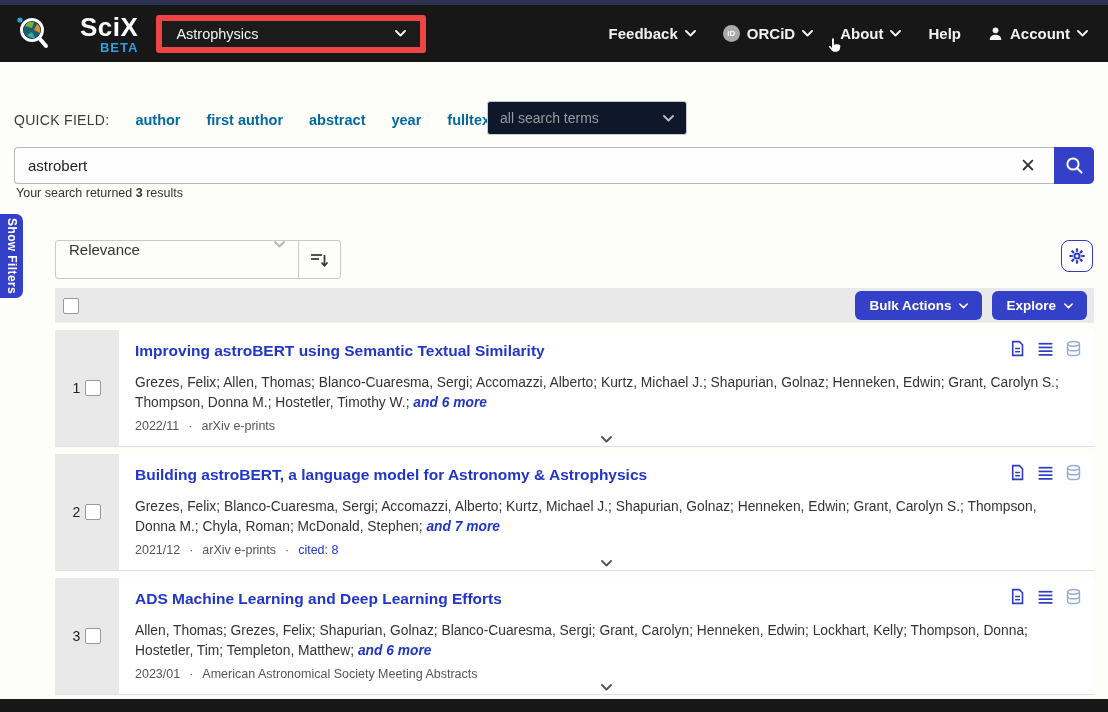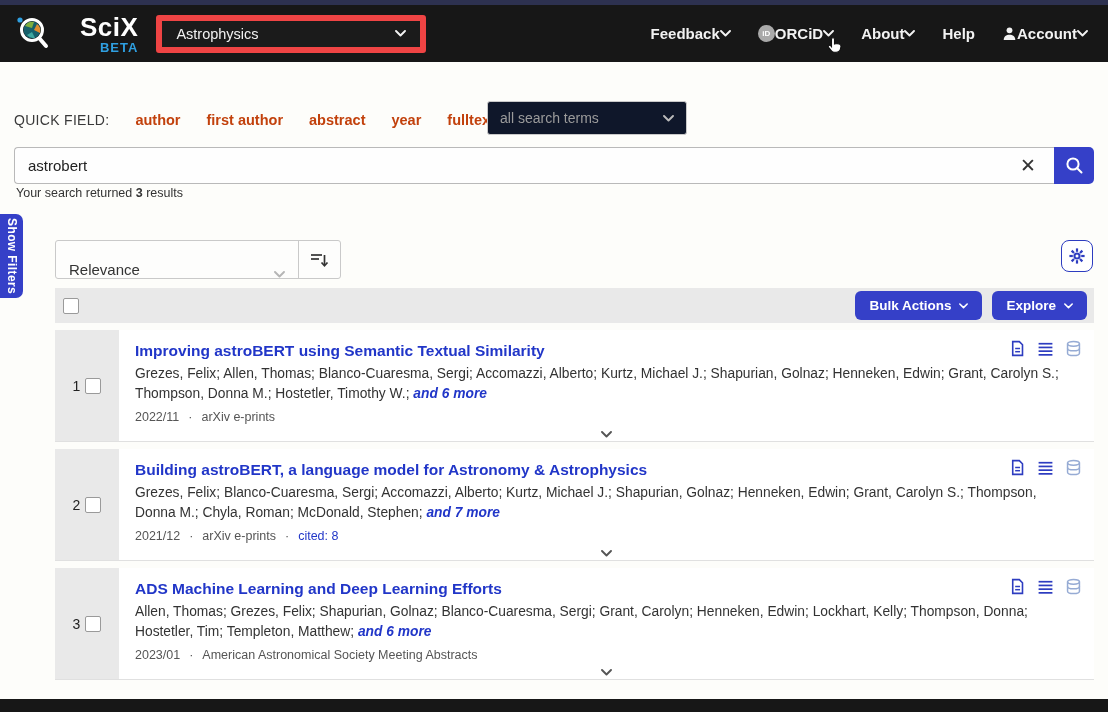--- a/index.html
+++ b/index.html
@@ -12,30 +12,30 @@
   .navbar { position:absolute; left:0; top:5px; width:100%; height:57px; background:#171717;
             display:flex; align-items:center; }
   .brand { display:flex; align-items:center; gap:24px; margin-left:12px; }
   .brand-text { display:flex; flex-direction:column; align-items:flex-end; line-height:1; }
   .brand-name { color:#ffffff; font-size:26px; font-weight:700; letter-spacing:0.5px; }
   .brand-beta { color:#2f9fe0; font-size:13px; font-weight:700; letter-spacing:1px; margin-top:1px; }
   .discipline-select { margin-left:18px; width:270px; height:38px; background:#1b1b1b;
       border:6px solid #ef4444; border-radius:3px; display:flex; align-items:center;
       justify-content:space-between; padding:0 14px; color:#f2f2f2; font-size:14.5px; cursor:pointer; }
   .nav-right { position:absolute; right:20px; top:0; height:57px; display:flex; align-items:center; gap:27px; }
-  .nav-item { color:#f2f2f2; font-size:15px; font-weight:600; display:flex; align-items:center; cursor:pointer; }
+  .nav-item { color:#f2f2f2; font-size:15px; font-weight:600; display:flex; align-items:center; gap:7px; cursor:pointer; }
   .chev { width:11px; height:7px; flex:0 0 auto; }
   .chev polyline { fill:none; stroke:currentColor; stroke-width:1.9; stroke-linecap:round; stroke-linejoin:round; }
   .orcid-badge { width:17px; height:17px; border-radius:50%; background:#a9a9a9; color:#ffffff;
       font-size:8px; font-weight:700; display:flex; align-items:center; justify-content:center; }
 
   
   .quickfield { position:absolute; left:14px; top:103px; height:34px; display:flex; align-items:center; gap:26px; }
   .qf-label { color:#3a3a3a; font-size:14px; letter-spacing:0.3px; }
-  .qf-link { color:#c2410c; font-size:14.5px; font-weight:600; cursor:pointer; text-decoration:none; }
+  .qf-link { color:#0369a1; font-size:14.5px; font-weight:600; cursor:pointer; text-decoration:none; }
   .terms-select { position:absolute; left:487px; top:101px; width:200px; height:26px; background:#0f172a;
       border:1px solid #c9c9c9; border-radius:3px; display:flex; align-items:center;
       justify-content:space-between; padding:16px 12px; color:#9b9b9b; font-size:14px; cursor:pointer; }
 
   
   .searchbar { position:absolute; left:14px; top:147px; width:1080px; height:37px; display:flex; }
   .search-input { flex:1; height:37px; border:1px solid #b9b9b9; border-right:none;
       border-radius:4px 0 0 4px; padding:0 40px 0 13px; font-size:15px; color:#222;
       font-family:"Liberation Sans", sans-serif; background:#fefefe; outline:none; }
   .clear-btn { position:absolute; right:54px; top:7px; width:24px; height:24px; border:none; background:none;
@@ -46,21 +46,21 @@
   .results-line b { font-weight:700; }
 
   
   .filters-tab { position:absolute; left:0; top:214px; width:23px; height:84px; background:#3540c8;
       border-radius:0 7px 7px 0; display:flex; align-items:center; justify-content:center; cursor:pointer; }
   .filters-tab span { writing-mode:vertical-rl; color:#fff; font-size:12px; font-weight:700; letter-spacing:0.4px; }
 
   
   .sort-group { position:absolute; left:55px; top:240px; height:39px; display:flex;
       border:1px solid #c9c9c9; border-radius:3px; background:#fdfdfc; }
-  .sort-select { width:242px; display:flex; align-items:flex-end; justify-content:space-between;
+  .sort-select { width:242px; display:flex; align-items:flex-start; justify-content:space-between;
       padding:0 13px; color:#333; font-size:15px; cursor:pointer; }
   .sort-dir-btn { width:42px; border-left:1px solid #c9c9c9; display:flex; align-items:center;
       justify-content:center; cursor:pointer; background:none; }
   .gear-btn { position:absolute; right:15px; top:240px; width:32px; height:32px; background:#fff;
       border:1.5px solid #2d3cc0; border-radius:8px; display:flex; align-items:center;
       justify-content:center; cursor:pointer; }
 
   
   .bulkbar { position:absolute; left:55px; top:288px; width:1039px; height:35px; background:#e9e9e9;
       display:flex; align-items:center; }
@@ -75,21 +75,21 @@
   
   .results { position:absolute; left:55px; top:330px; width:1039px; }
   .card { display:flex; background:#fff; border-bottom:1px solid #e0e0e0; margin-bottom:7px; min-height:112px; }
   .card-strip { width:64px; background:#e9e9e9; display:flex; align-items:center; justify-content:center; gap:5px; }
   .card-num { font-size:14px; color:#222; }
   .card-body { flex:1; position:relative; padding:9px 16px 2px 16px; display:flex; flex-direction:column; }
   .card-title { color:#2136c8; font-size:15.5px; font-weight:700; text-decoration:none; cursor:pointer;
       margin-top:3px; width:fit-content; max-width:830px; }
   .card-icons { position:absolute; right:12px; top:10px; display:flex; gap:11px; }
   .card-icons span { cursor:pointer; display:flex; }
-  .card-authors { font-size:13.8px; color:#333; line-height:19.5px; margin-top:4px; max-width:960px; }
+  .card-authors { font-size:13.8px; color:#333; line-height:19.5px; margin-top:13px; max-width:960px; }
   .more-link { color:#2136c8; font-weight:700; font-style:italic; cursor:pointer; text-decoration:none; }
   .card-meta { font-size:12.5px; color:#555; margin-top:7px; display:flex; align-items:center; gap:9px; }
   .cited-link { color:#2136c8; cursor:pointer; text-decoration:none; }
   .card-expand { margin-top:auto; align-self:center; padding:3px 40px 1px; cursor:pointer; color:#555; display:flex; }
 
   .footer { position:absolute; left:0; bottom:0; width:100%; height:13px; background:#171717; }
 
   
   .cursor { position:absolute; left:826px; top:36px; z-index:50; pointer-events:none; }
 </style>

